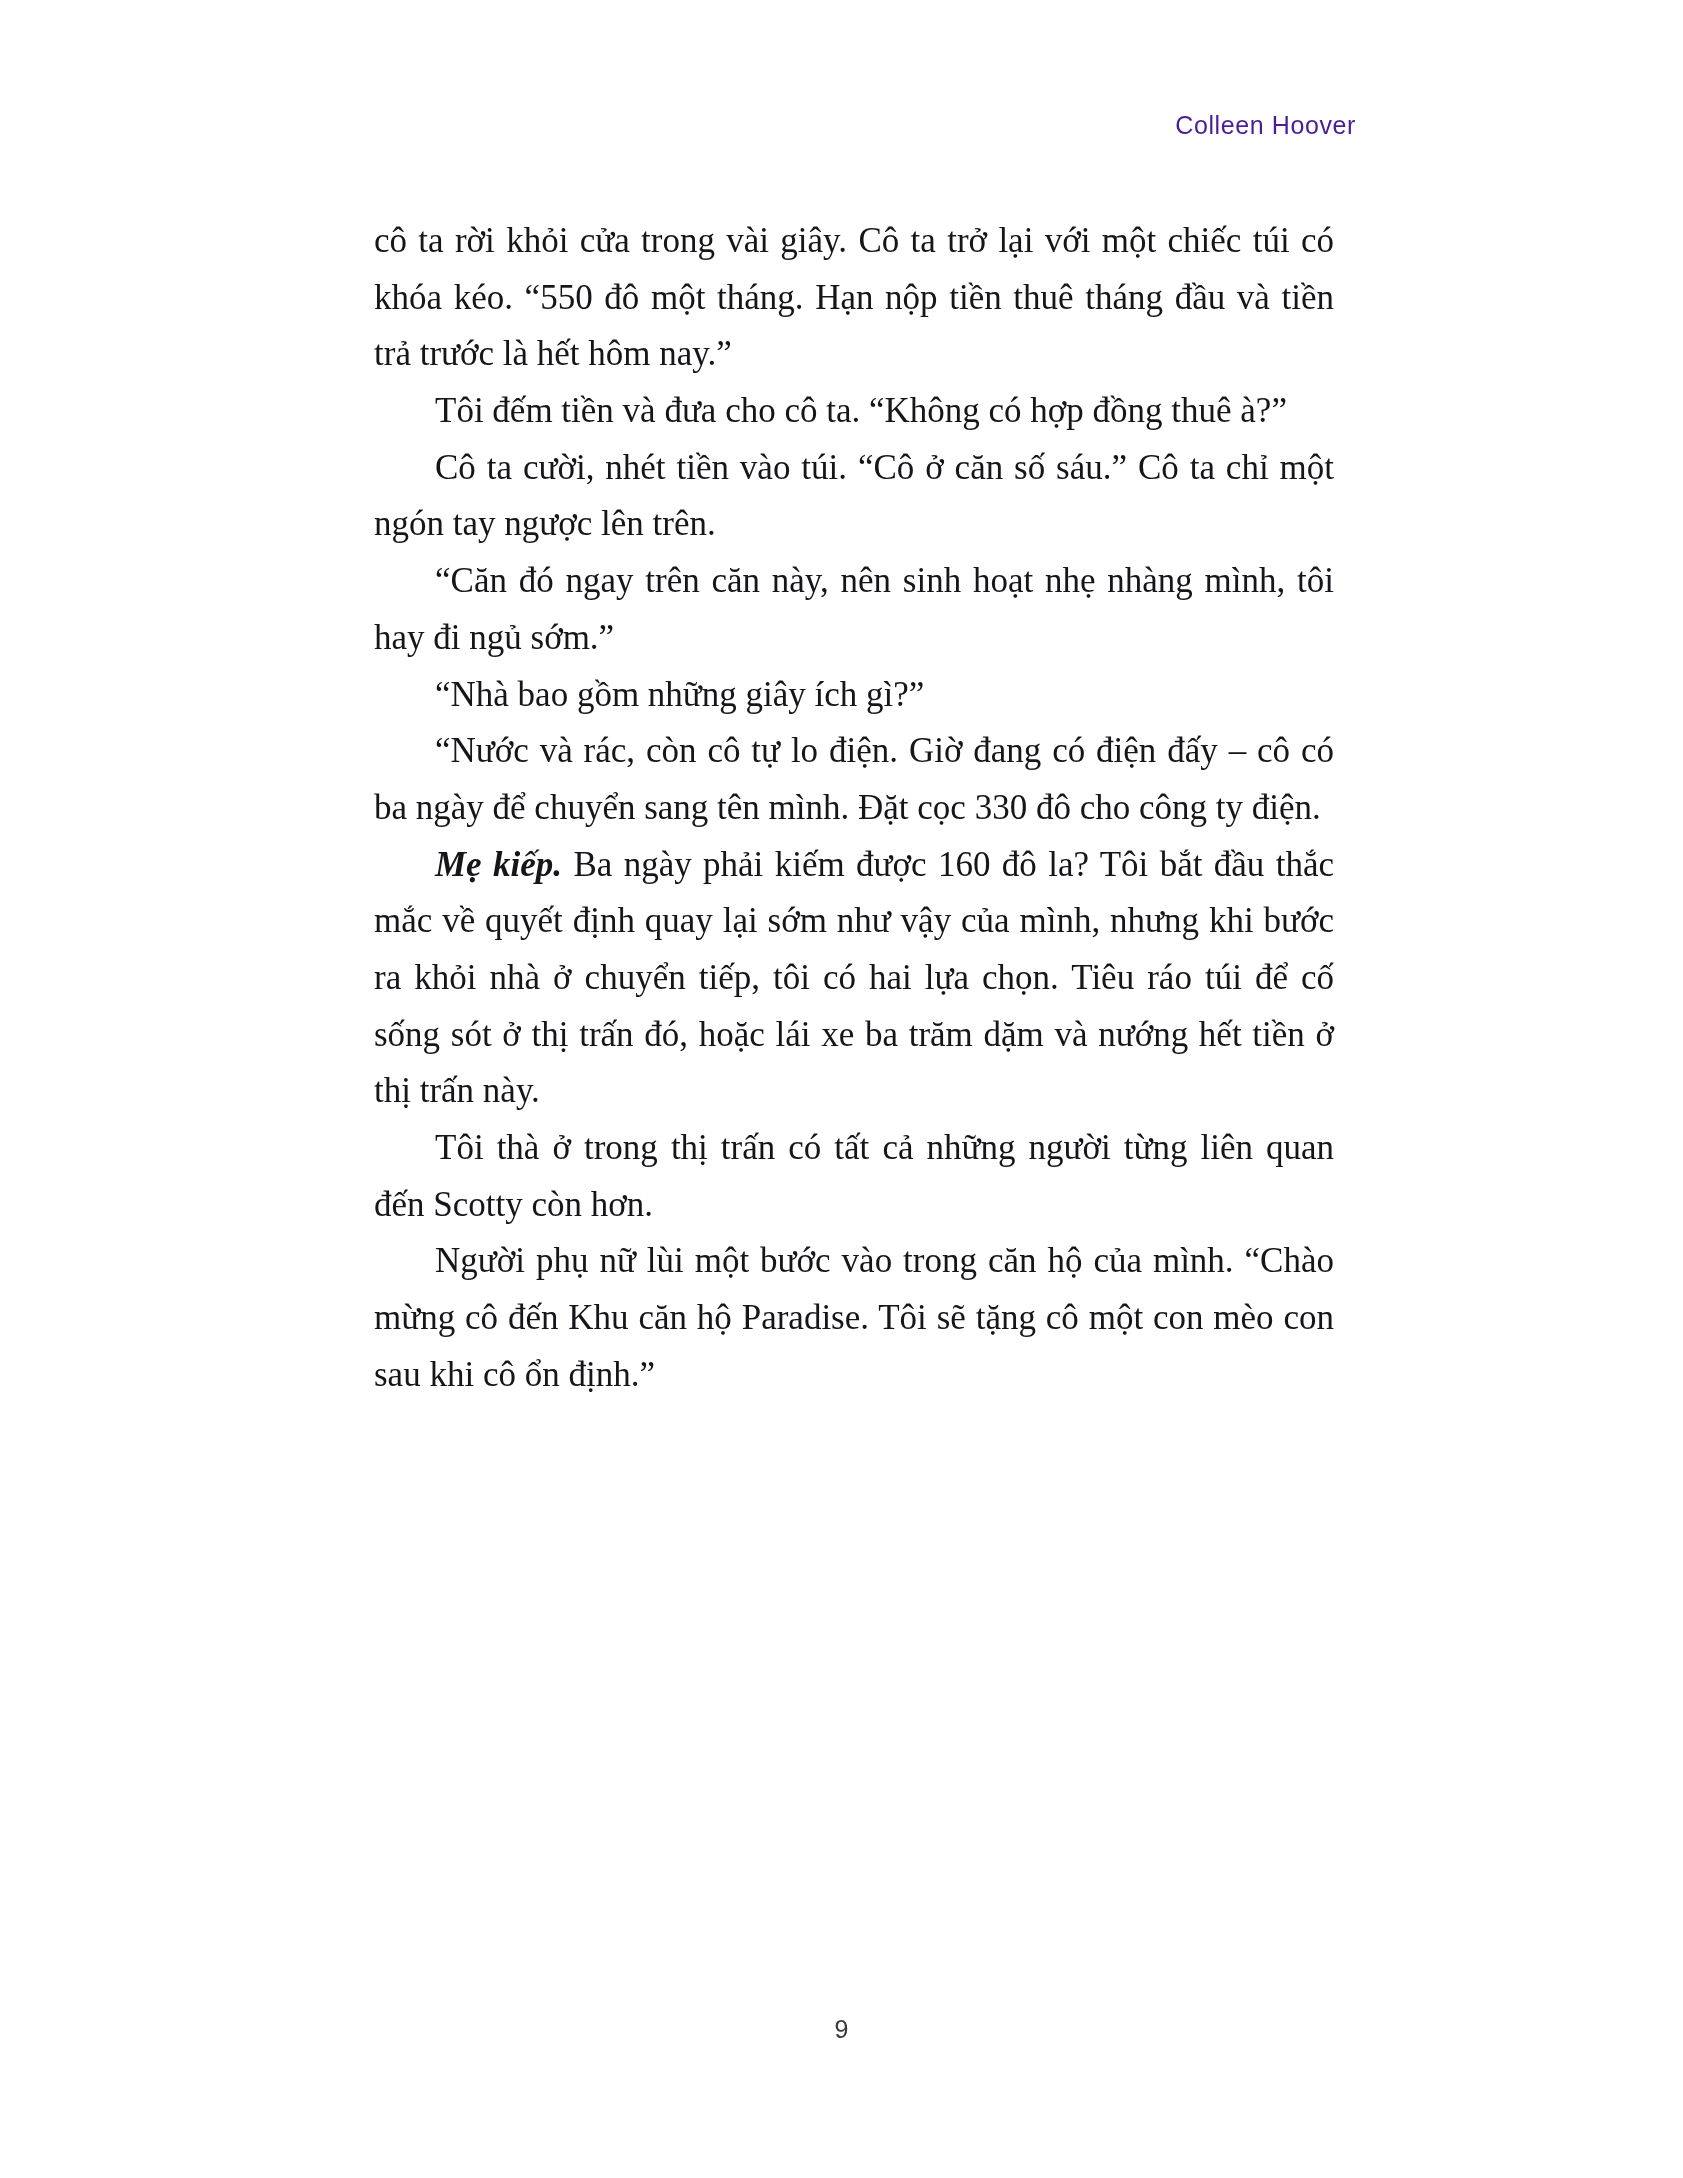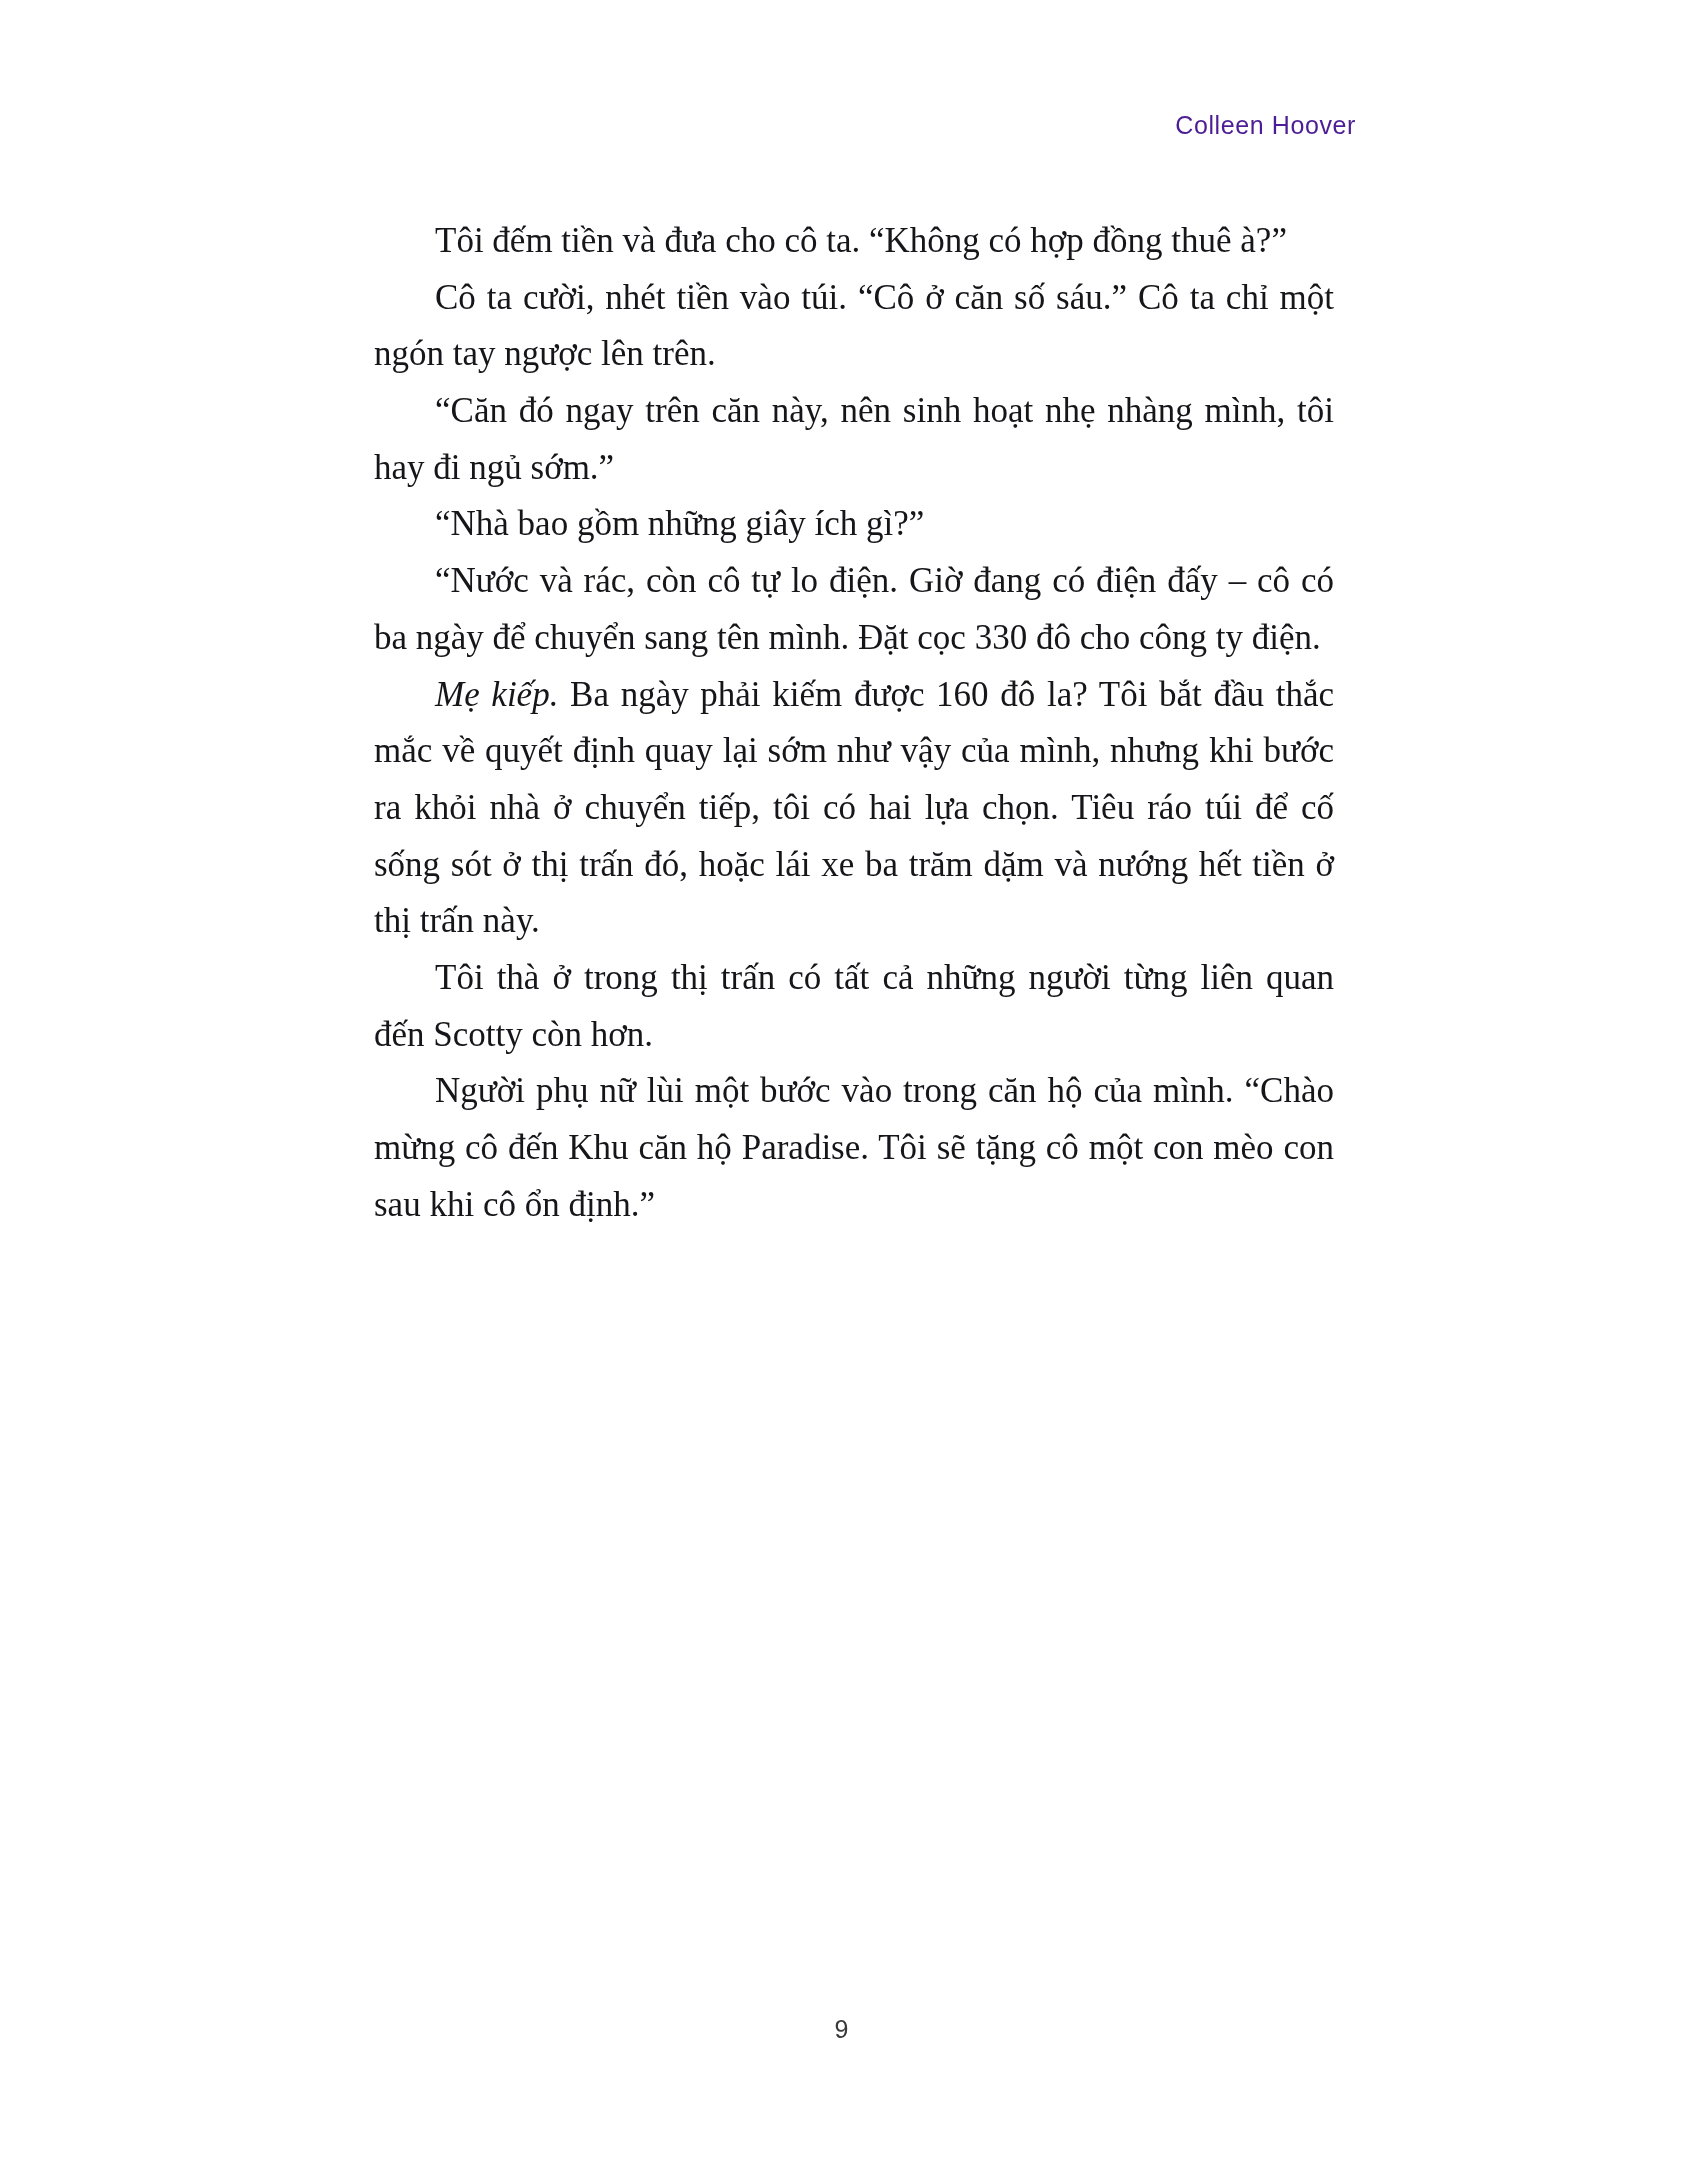--- a/index.html
+++ b/index.html
@@ -53,20 +53,21 @@
   .para.indent {
     text-indent: 61px;
   }
 
   .para + .para {
     margin-top: 0px;
   }
 
   .para em {
     font-style: italic;
+    font-weight: bold;
   }
 
   .folio {
     position: absolute;
     bottom: 134px;
     left: 0;
     width: 100%;
     text-align: center;
     font-family: "Liberation Sans", sans-serif;
     font-size: 25px;
@@ -74,20 +75,21 @@
   }
 </style>
 </head>
 <body>
 
 <div class="page">
 
   <div class="running-head">Colleen Hoover</div>
 
   <div class="text-block" id="body-text">
+      <p class="para"><span>cô ta rời khỏi cửa trong vài giây. Cô ta trở lại với một chiếc túi có khóa kéo. “550 đô một tháng. Hạn nộp tiền thuê tháng đầu và tiền trả trước là hết hôm nay.”</span></p>
       <p class="para indent"><span>Tôi đếm tiền và đưa cho cô ta. “Không có hợp đồng thuê à?”</span></p>
       <p class="para indent"><span>Cô ta cười, nhét tiền vào túi. “Cô ở căn số sáu.” Cô ta chỉ một ngón tay ngược lên trên.</span></p>
       <p class="para indent"><span>“Căn đó ngay trên căn này, nên sinh hoạt nhẹ nhàng mình, tôi hay đi ngủ sớm.”</span></p>
       <p class="para indent"><span>“Nhà bao gồm những giây ích gì?”</span></p>
       <p class="para indent"><span>“Nước và rác, còn cô tự lo điện. Giờ đang có điện đấy – cô có ba ngày để chuyển sang tên mình. Đặt cọc 330 đô cho công ty điện.</span></p>
       <p class="para indent"><em>Mẹ kiếp.</em><span> Ba ngày phải kiếm được 160 đô la? Tôi bắt đầu thắc mắc về quyết định quay lại sớm như vậy của mình, nhưng khi bước ra khỏi nhà ở chuyển tiếp, tôi có hai lựa chọn. Tiêu ráo túi để cố sống sót ở thị trấn đó, hoặc lái xe ba trăm dặm và nướng hết tiền ở thị trấn này.</span></p>
       <p class="para indent"><span>Tôi thà ở trong thị trấn có tất cả những người từng liên quan đến Scotty còn hơn.</span></p>
       <p class="para indent"><span>Người phụ nữ lùi một bước vào trong căn hộ của mình. “Chào mừng cô đến Khu căn hộ Paradise. Tôi sẽ tặng cô một con mèo con sau khi cô ổn định.”</span></p>
     </div>
 

